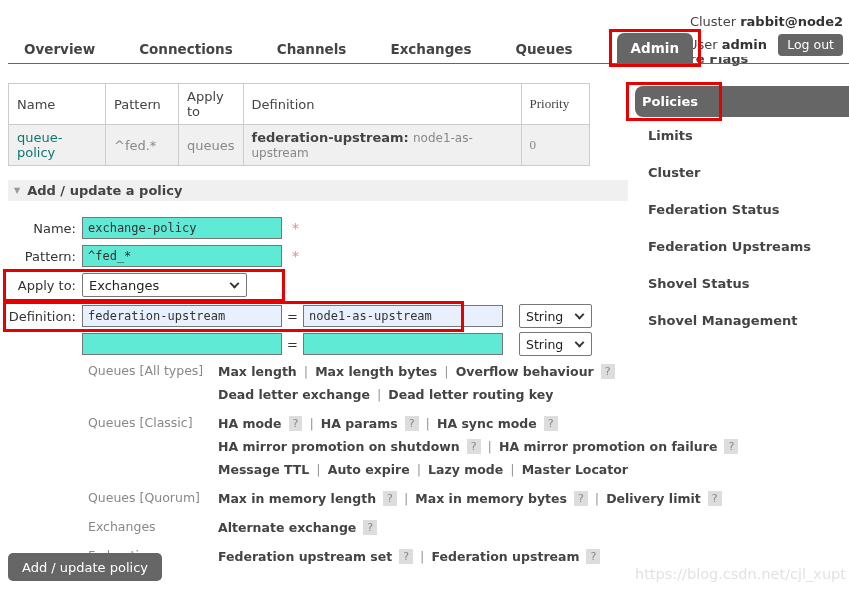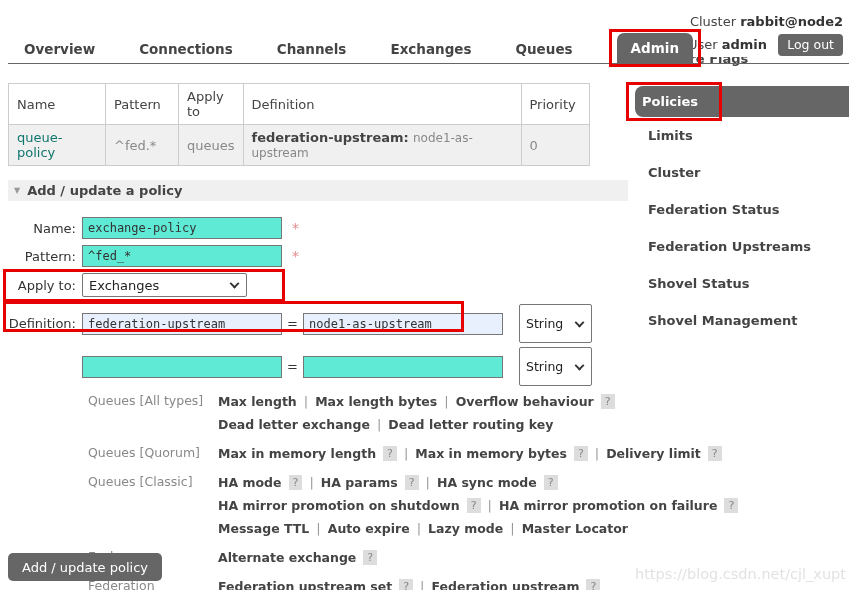--- a/index.html
+++ b/index.html
@@ -43,21 +43,21 @@
   #sidebar-items .sidebar-item:first-of-type { margin-top:2px; }
 
   
   #main { position:absolute; left:8px; top:83px; width:622px; }
 
   
   #policies-table { border-collapse:collapse; font-size:13px; }
   #policies-table th, #policies-table td { border:1px solid #ccc; padding:5px 8px; text-align:left; font-weight:normal; vertical-align:middle; }
   #policies-table th { background:#fff; color:#444; }
   #policies-table td { background:#f0f0f0; height:27px; }
-  .c0 { width:97px; } .c1 { width:73px; } .c2 { width:64px;margin-left:12px; } .c3 { width:278px; } .c4 { width:68px; }
+  .c0 { width:97px; } .c1 { width:73px; } .c2 { width:64px;margin-left:12px; } .c3 { width:278px; } .c4 { width:68px;font-family:Liberation Serif, serif; }
   .cell-bold { font-weight:bold; color:#0f766e; }
   .cell-gray { color:#888; }
   .def-key { font-weight:bold; color:#444; }
   .def-val { color:#888; font-size:12px; }
 
   
   #section-bar { margin-top:14px; width:620px; height:21px; background:#f0f0f0; display:flex; align-items:center; }
   .tri-icon { font-size:8px; color:#999; margin:0 7px 0 6px; }
   #section-title { font-weight:bold; color:#444; }
 
@@ -78,21 +78,21 @@
     font-family:inherit; font-size:13px; color:#222; padding:0 20px 0 6px; cursor:pointer;
   }
   .chevron { position:absolute; right:9px; top:50%; width:7px; height:7px;
     border-right:2px solid #333; border-bottom:2px solid #333;
     transform:translateY(-70%) rotate(45deg); pointer-events:none; }
   .apply-wrap { width:165px; height:24px; }
   .apply-row { margin-bottom:7px; }
   .priority-row { margin-bottom:9px; }
   .def-row { margin-bottom:4px; }
   .def-eq { width:21px; text-align:center; color:#333; font-size:13px; }
-  .type-wrap { width:73px; height:39px; margin-left:16px; }
+  .type-wrap { width:73px; height:24px; margin-left:16px; }
   .type-wrap select { font-size:12.5px; }
 
   
   #helper-groups { margin-top:4px; }
   .helper-group { display:flex; margin-bottom:6px; }
   .helper-label { margin-left:80px; width:130px; flex:none; color:#888; font-size:12.5px; padding-top:3px; }
   .helper-lines { flex:1; }
   .helper-line { line-height:23px; white-space:nowrap; }
   .hlink { font-weight:bold; color:#444; font-size:12.5px; cursor:pointer; }
   .hsep { color:#999; margin:0 7px; }
@@ -221,34 +221,34 @@
 
     <div id="helper-groups">
         <div class="helper-group">
           <div class="helper-label">Queues [All types]</div>
           <div class="helper-lines">
             <div class="helper-line"><span class="hlink">Max length</span><span class="hsep">|</span><span class="hlink">Max length bytes</span><span class="hsep">|</span><span class="hlink">Overflow behaviour</span><span class="help-badge">?</span></div>
             <div class="helper-line"><span class="hlink">Dead letter exchange</span><span class="hsep">|</span><span class="hlink">Dead letter routing key</span></div>
           </div>
         </div>
         <div class="helper-group">
-          <div class="helper-label">Queues [Quorum]</div>
-          <div class="helper-lines">
-            <div class="helper-line"><span class="hlink">Max in memory length</span><span class="help-badge">?</span><span class="hsep">|</span><span class="hlink">Max in memory bytes</span><span class="help-badge">?</span><span class="hsep">|</span><span class="hlink">Delivery limit</span><span class="help-badge">?</span></div>
-          </div>
-        </div>
-        <div class="helper-group">
           <div class="helper-label">Queues [Classic]</div>
           <div class="helper-lines">
             <div class="helper-line"><span class="hlink">HA mode</span><span class="help-badge">?</span><span class="hsep">|</span><span class="hlink">HA params</span><span class="help-badge">?</span><span class="hsep">|</span><span class="hlink">HA sync mode</span><span class="help-badge">?</span></div>
             <div class="helper-line"><span class="hlink">HA mirror promotion on shutdown</span><span class="help-badge">?</span><span class="hsep">|</span><span class="hlink">HA mirror promotion on failure</span><span class="help-badge">?</span></div>
             <div class="helper-line"><span class="hlink">Message TTL</span><span class="hsep">|</span><span class="hlink">Auto expire</span><span class="hsep">|</span><span class="hlink">Lazy mode</span><span class="hsep">|</span><span class="hlink">Master Locator</span></div>
           </div>
         </div>
         <div class="helper-group">
+          <div class="helper-label">Queues [Quorum]</div>
+          <div class="helper-lines">
+            <div class="helper-line"><span class="hlink">Max in memory length</span><span class="help-badge">?</span><span class="hsep">|</span><span class="hlink">Max in memory bytes</span><span class="help-badge">?</span><span class="hsep">|</span><span class="hlink">Delivery limit</span><span class="help-badge">?</span></div>
+          </div>
+        </div>
+        <div class="helper-group">
           <div class="helper-label">Exchanges</div>
           <div class="helper-lines">
             <div class="helper-line"><span class="hlink">Alternate exchange</span><span class="help-badge">?</span></div>
           </div>
         </div>
         <div class="helper-group">
           <div class="helper-label">Federation</div>
           <div class="helper-lines">
             <div class="helper-line"><span class="hlink">Federation upstream set</span><span class="help-badge">?</span><span class="hsep">|</span><span class="hlink">Federation upstream</span><span class="help-badge">?</span></div>
           </div>

